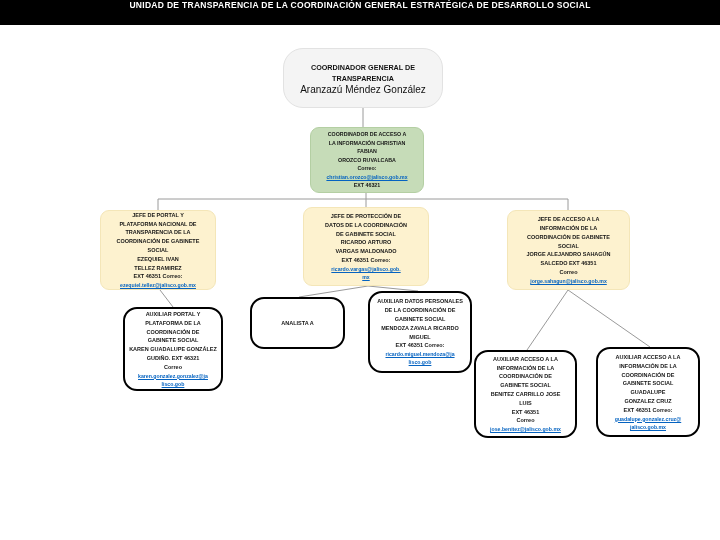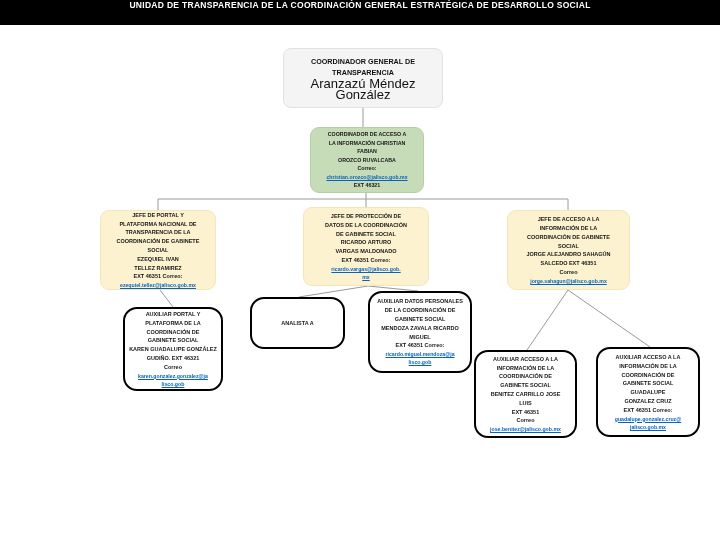--- a/index.html
+++ b/index.html
@@ -58,31 +58,31 @@
     color: #0563c1;
     text-decoration: underline;
     overflow-wrap: anywhere;
     cursor: pointer;
   }
   .node-root {
     left: 283px; top: 48px;
     width: 160px; height: 60px;
     background: #f4f4f4;
     border: 1px solid #e2e2e2;
-    border-radius: 8px;
+    border-radius: 20px;
   }
   .node-root .root-title {
     white-space: pre-line;
     font-weight: 600;
     font-size: 7.2px;
     line-height: 11px;
   }
   .node-root .root-name {
     font-weight: 400;
-    font-size: 13px;
+    font-size: 10px;
     line-height: 11px;
   }
   .node-green {
     left: 310px; top: 127px;
     width: 114px; height: 66px;
     background: #c6dcb8;
     border: 1px solid #b4cfa3;
     border-radius: 9px;
     padding: 2px 4px;
   }

